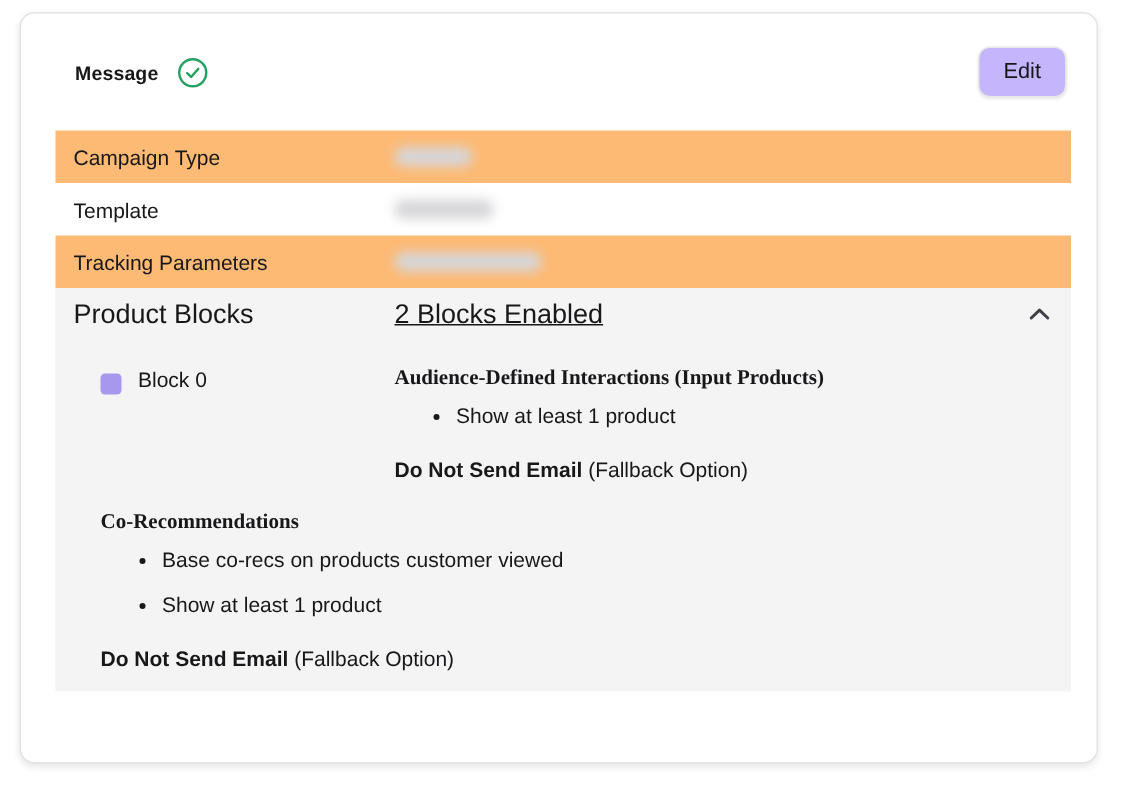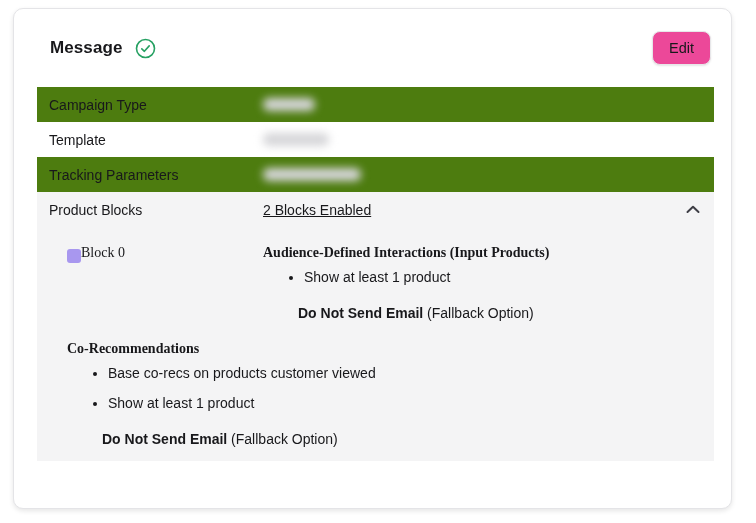--- a/index.html
+++ b/index.html
@@ -21,48 +21,48 @@
     overflow: hidden;
   }
   
   .card-header {
     height: 78px;
     display: flex;
     align-items: center;
     padding: 0 20px 0 36px;
   }
   .card-title {
-    font-size: 17px;
+    font-size: 13px;
     font-weight: 700;
     letter-spacing: 0.1px;
   }
   .status-icon { margin-left: 12px; display: inline-flex; }
   .header-spacer { flex: 1; }
   .edit-btn {
     min-width: 59px; height: 34px;
     padding: 0 16px;
-    background: #ec4899;
+    background: #c4b5fd;
     border: 1px solid #e7e7e9;
     border-radius: 8px;
     box-shadow: 0 1px 2px rgba(0,0,0,0.10);
     font-family: "Liberation Sans", sans-serif;
     font-size: 14.5px;
     color: #18181b;
     cursor: pointer;
   }
   
   .rows { margin: 0 17px 0 23px; }
   .field-row {
     height: 35px;
     display: flex;
     align-items: center;
     padding: 0 12px;
     font-size: 14px;
   }
-  .field-row.alt { background: #4d7c0f; }
+  .field-row.alt { background: #fdba74; }
   .field-label { width: 214px; flex: none; color: #18181b; }
   .redacted {
     height: 13px;
     background: #d6d6d9;
     border-radius: 6px;
     filter: blur(4px);
   }
   .rw-1 { width: 52px; }
   .rw-2 { width: 30px; }
   .rw-3 { width: 98px; }
@@ -70,57 +70,57 @@
   
   .pb-section {
     background: #f4f4f5;
     padding-bottom: 12px;
   }
   .pb-header {
     height: 35px;
     display: flex;
     align-items: center;
     padding: 0 12px;
-    font-size: 14px;
+    font-size: 18px;
     cursor: pointer;
   }
   .pb-summary { flex: 1; text-decoration: underline; }
   .chevron { display: inline-flex; padding: 2px; }
   .block-row {
     display: flex;
     align-items: flex-start;
     padding: 0 12px 0 30px;
     margin-top: 16px;
     font-size: 14px;
     line-height: 20px;
   }
   .block-left {
     width: 196px;
     flex: none;
     display: flex;
     align-items: flex-end;
-    font-family: Liberation Serif, serif;
+    gap: 11px;
   }
   .swatch {
     width: 14px; height: 14px;
     border-radius: 3px;
     margin-top: 3px;
     flex: none;
   }
   .block-content { flex: 1; }
   .block-title { font-weight: 700; font-family: Liberation Serif, serif; }
   .block-content ul {
     margin: 4px 0 0 0;
     padding-left: 41px;
     list-style: disc;
   }
   .block-content li { margin-top: 0; }
   .block-content li + li { margin-top: 10px; }
   .fallback { margin-top: 16px; }
-  .fallback b { font-weight: 700; margin-left: 35px; }
+  .fallback b { font-weight: 700; }
 </style>
 </head>
 <body>
 
 <div class="card">
 
   <div class="card-header">
     <span class="card-title">Message</span>
     <span class="status-icon">
       <svg width="21" height="21" viewBox="0 0 21 21" fill="none">

